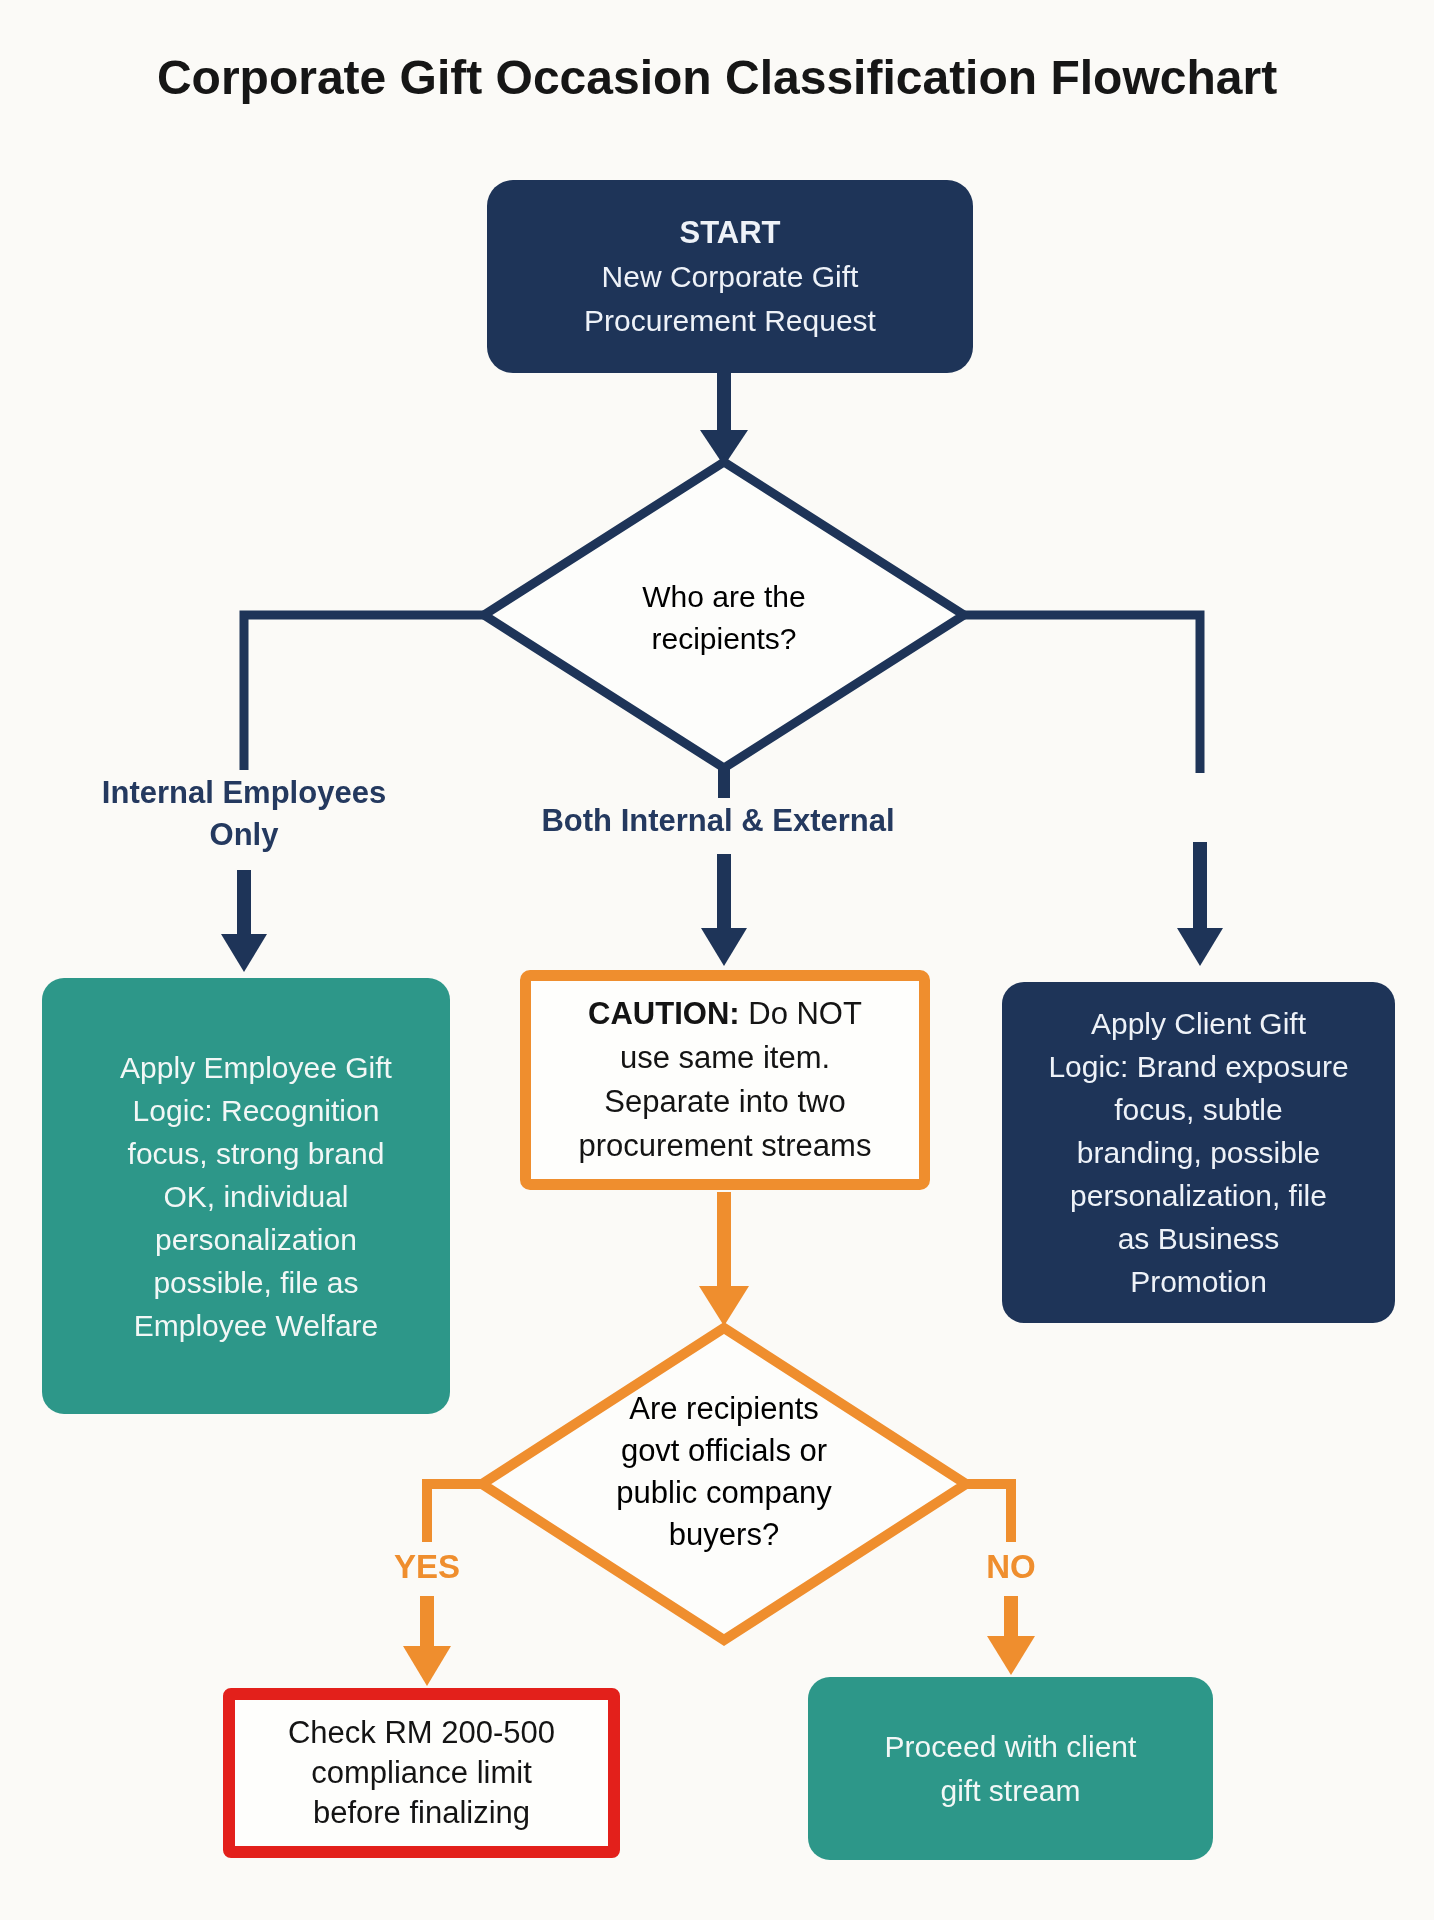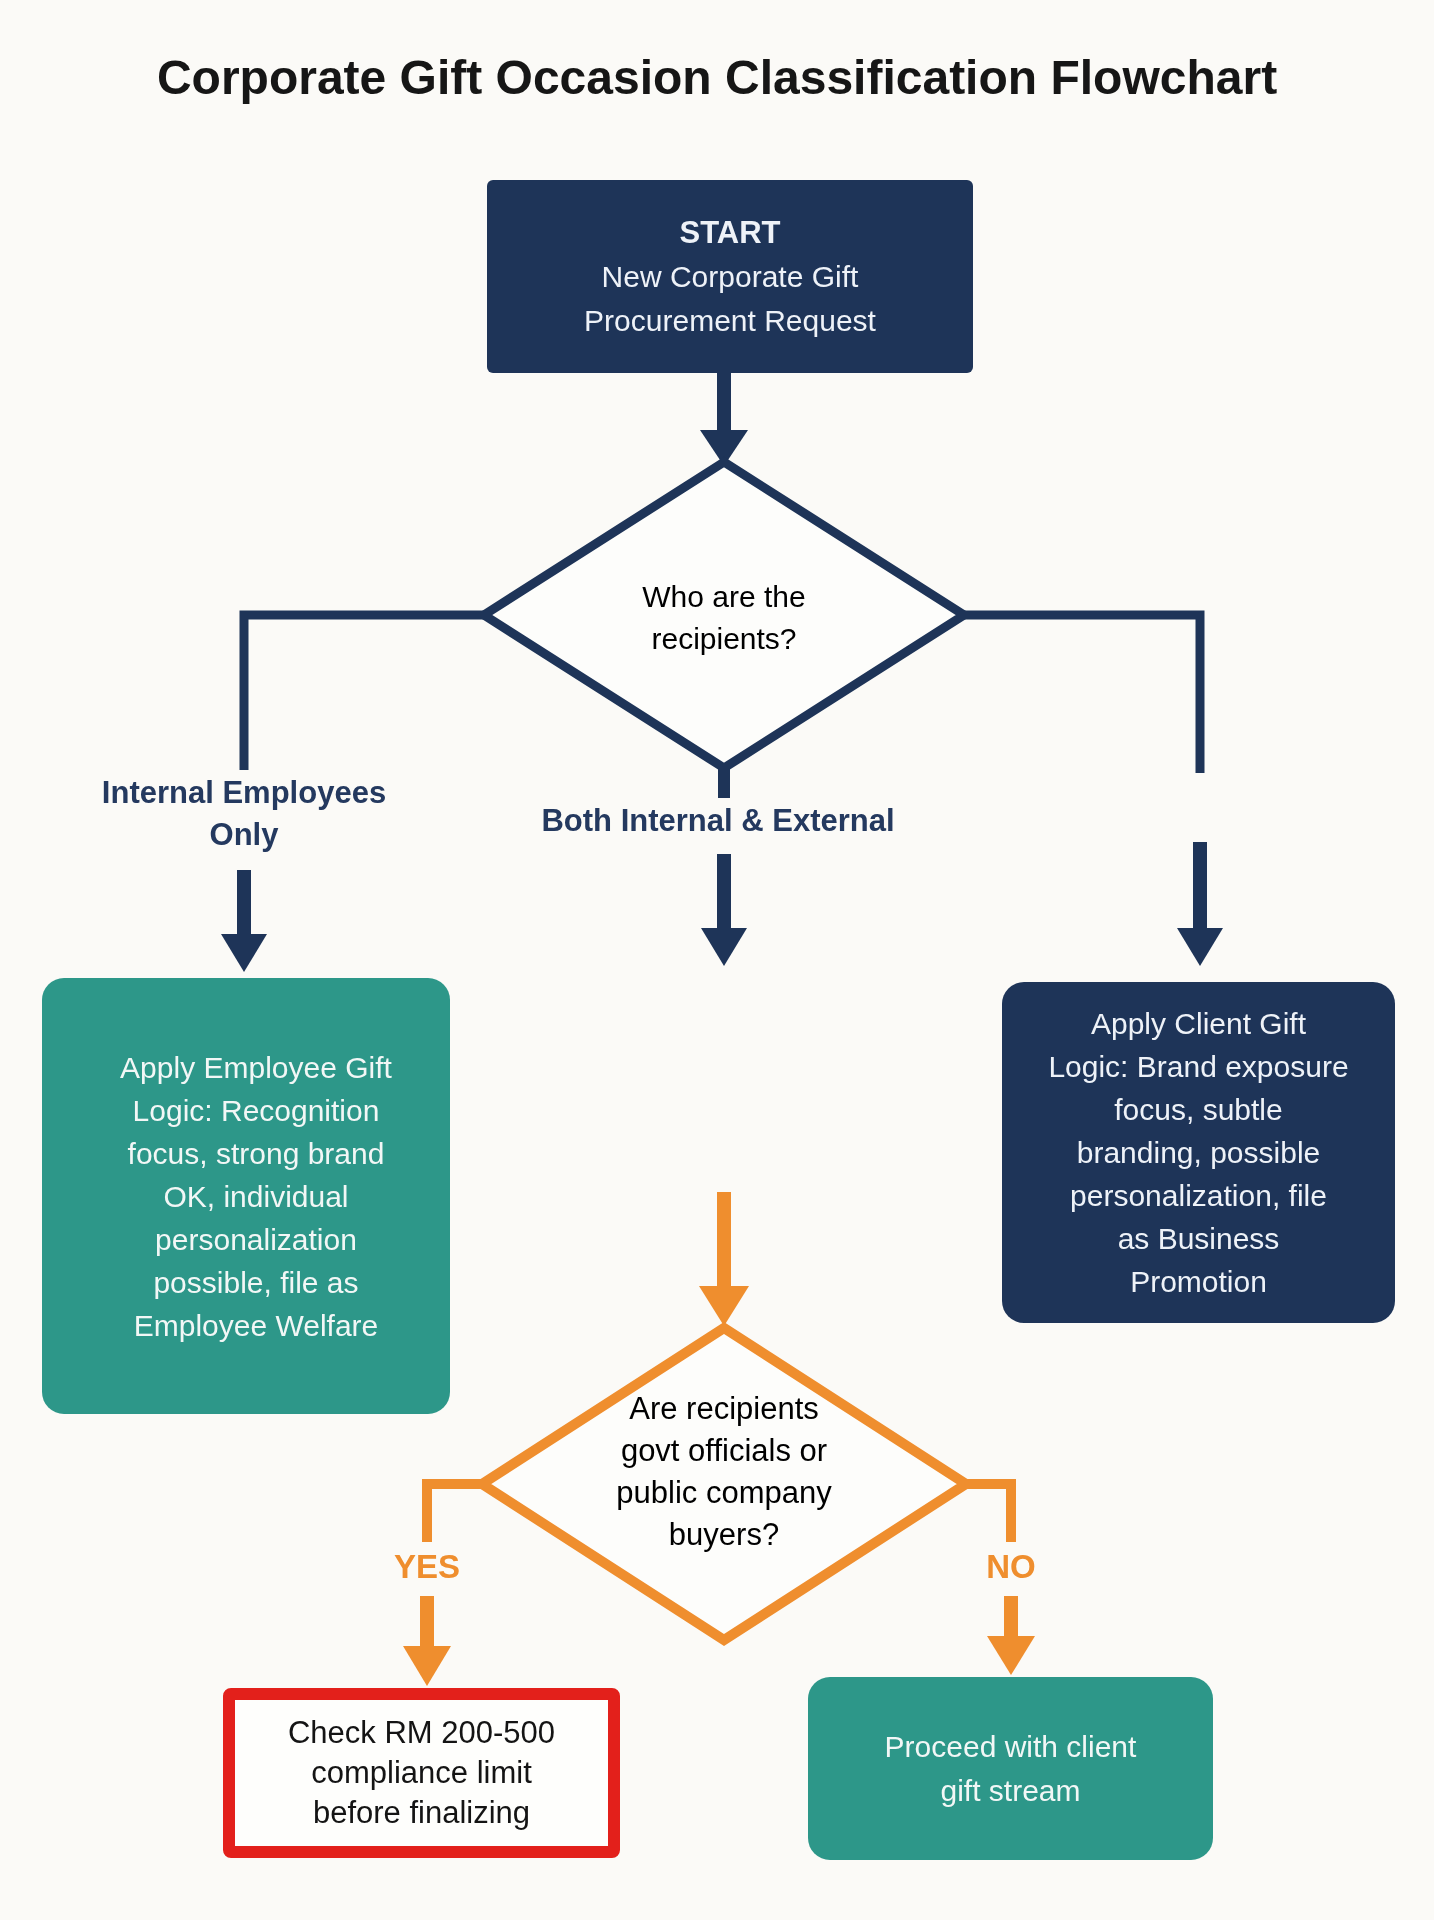--- a/index.html
+++ b/index.html
@@ -21,21 +21,21 @@
     font-size:48px;font-weight:bold;color:#161616;
     letter-spacing:0px;
   }
   .node{
     display:flex;flex-direction:column;
     align-items:center;justify-content:center;
     text-align:center;
   }
   .navy-node{
     background:#1e3458;color:#eef2f8;
-    border-radius:6px;
+    border-radius:26px;
     font-size:30px;line-height:44px;
   }
   .teal-node{
     background:#2d9789;color:#f2f7f6;
     border-radius:22px;
     font-size:30px;line-height:43px;
   }
   .start-heading{font-weight:bold;font-size:31px;}
   .diamond-text{
     font-size:30px;line-height:42px;color:#000000;
@@ -120,20 +120,26 @@
   <div class="abs node teal-node" style="left:42px;top:978px;width:408px;height:436px;padding-left:20px;">
     <div>Apply Employee Gift</div>
     <div>Logic: Recognition</div>
     <div>focus, strong brand</div>
     <div>OK, individual</div>
     <div>personalization</div>
     <div>possible, file as</div>
     <div>Employee Welfare</div>
   </div>
 
+  <div class="abs node caution-node" style="left:520px;top:970px;width:410px;height:220px;">
+    <div><b>CAUTION:</b><span> Do NOT</span></div>
+    <div>use same item.</div>
+    <div>Separate into two</div>
+    <div>procurement streams</div>
+  </div>
 
   <div class="abs node navy-node" style="left:1002px;top:982px;width:393px;height:341px;border-radius:22px;font-size:30px;line-height:43px;">
     <div>Apply Client Gift</div>
     <div>Logic: Brand exposure</div>
     <div>focus, subtle</div>
     <div>branding, possible</div>
     <div>personalization, file</div>
     <div>as Business</div>
     <div>Promotion</div>
   </div>

